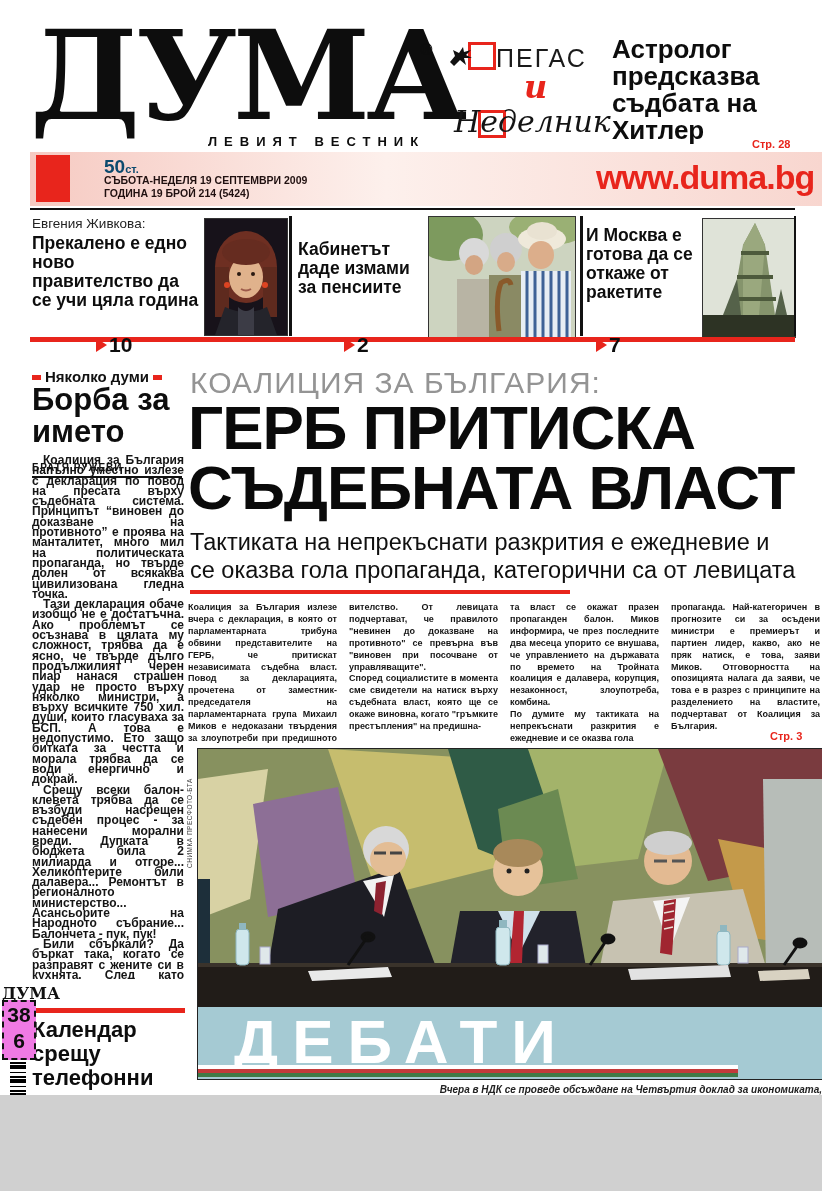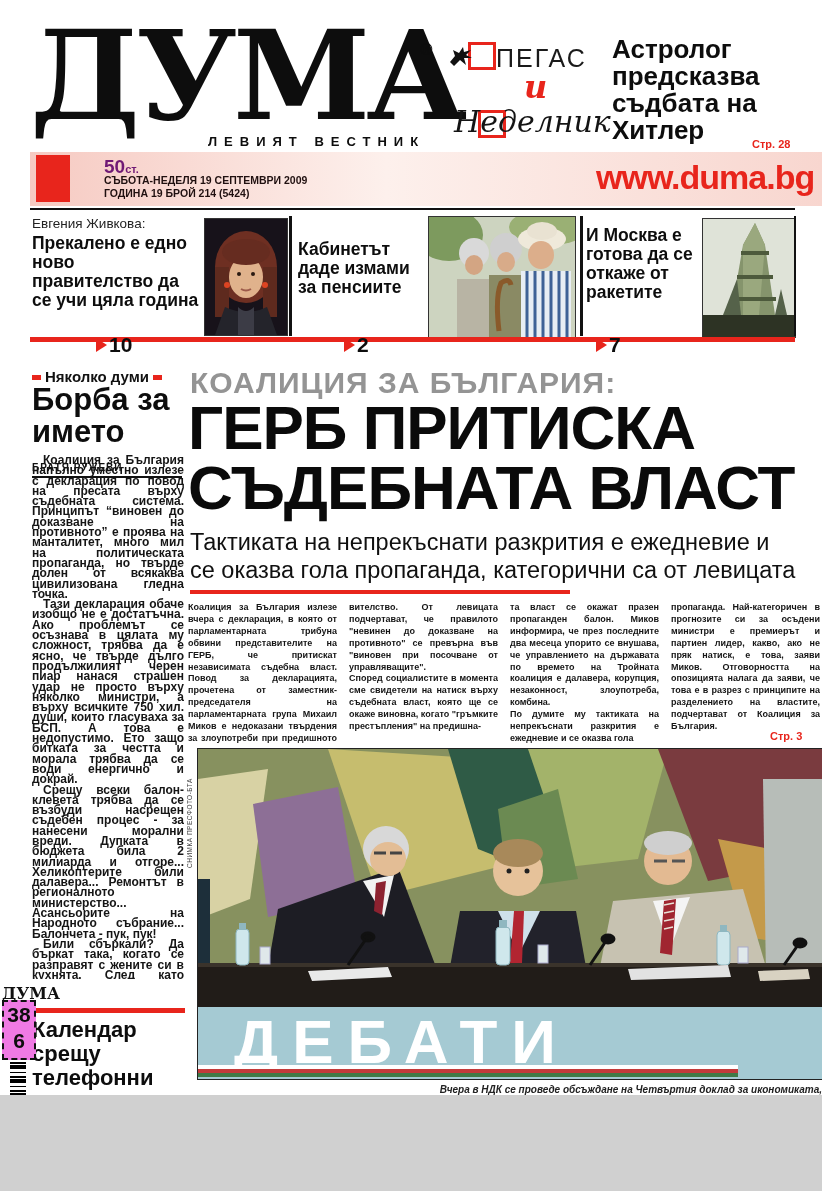--- a/index.html
+++ b/index.html
@@ -22,21 +22,21 @@
   .pegas-and{position:absolute;left:78px;top:32px;font-size:32px;color:#e8251c;
              font-style:italic;font-weight:700;font-family:"DejaVu Serif",serif;}
   .pegas-sub{position:absolute;left:8px;top:68px;font-size:30px;color:#141414;
              font-style:italic;font-family:"DejaVu Serif","Liberation Serif",serif;}
   .promo{left:612px;top:36px;width:200px;font-size:26px;line-height:1.04;font-weight:700;color:#0d0d0d;}
   .promo-page{left:752px;top:138px;font-size:11px;font-weight:700;color:#e8251c;}
   
   .redbar{left:30px;top:152px;width:792px;height:54px;
           background:linear-gradient(90deg,#f6cac2,#fdf0ec 45%,#f8d6cf);}
   .redsq{left:36px;top:155px;width:34px;height:47px;background:#e8251c;}
-  .price{left:104px;top:156px;color:#701a75;font-weight:700;font-size:19px;}
+  .price{left:104px;top:156px;color:#0c4a6e;font-weight:700;font-size:19px;}
   .price small{font-size:11px;}
   .dateline{left:104px;top:174px;font-size:10.5px;font-weight:700;color:#201010;white-space:nowrap;}
   .issueline{left:104px;top:187px;font-size:10.5px;font-weight:700;color:#201010;white-space:nowrap;}
   .site{left:596px;top:158px;font-size:34px;font-weight:700;color:#e8251c;letter-spacing:-1px;}
   
   .teaser-row{left:30px;top:208px;width:765px;height:130px;border-top:2px solid #111;}
   .tz-kicker{position:absolute;left:2px;top:6px;font-size:13.5px;color:#222;}
   .tz-title{position:absolute;font-weight:700;color:#0d0d0d;line-height:1.08;}
   .tz1-title{left:2px;top:24px;width:168px;font-size:17.5px;}
   .tz2-title{left:268px;top:30px;width:128px;font-size:17.5px;}
@@ -56,21 +56,21 @@
   .op-head{left:32px;top:368px;width:152px;font-size:15px;font-weight:700;white-space:nowrap;}
   .op-head .dash{display:inline-block;width:9px;height:5px;background:#e8251c;vertical-align:middle;margin:0 4px 2px 0;}
   .op-head .dash.r{margin:0 0 2px 4px;}
   .op-title{left:32px;top:384px;width:156px;font-size:31px;font-weight:700;line-height:1.02;color:#0d0d0d;}
   .op-byline{left:32px;top:462px;width:150px;font-size:10px;font-weight:700;letter-spacing:1px;
              border-bottom:2px solid #111;padding-bottom:3px;}
   .op-body{left:32px;top:455px;width:152px;height:524px;font-size:12px;line-height:10.3px;
            font-weight:700;text-align:justify;color:#151515;overflow:hidden;}
   .op-body p{margin:0;text-indent:11px;}
   
-  .kicker{left:190px;top:366px;font-size:30px;font-weight:700;color:#949494;letter-spacing:1px;}
+  .kicker{left:190px;top:366px;font-size:30px;font-weight:400;color:#949494;letter-spacing:1px;}
   .headline{left:188px;top:398px;width:634px;font-size:62px;line-height:60px;font-weight:700;
             letter-spacing:-1px;color:#0a0a0a;white-space:nowrap;}
   .subhead{left:190px;top:528px;width:634px;font-size:23.5px;line-height:1.2;color:#101010;white-space:pre-line;}
   .subhead-line{left:190px;top:590px;width:380px;height:4px;background:#e8251c;}
   .lead-cols{left:188px;top:602px;width:634px;height:146px;display:flex;gap:12px;}
   .lead-col{width:149px;font-size:9px;line-height:11.9px;font-weight:700;text-align:justify;
             color:#151515;white-space:pre-line;overflow:hidden;}
   .lead-jump{left:770px;top:730px;font-size:11px;font-weight:700;color:#e8251c;}
   
   .photo-credit{left:186px;top:748px;width:10px;height:120px;font-size:6.5px;color:#444;

